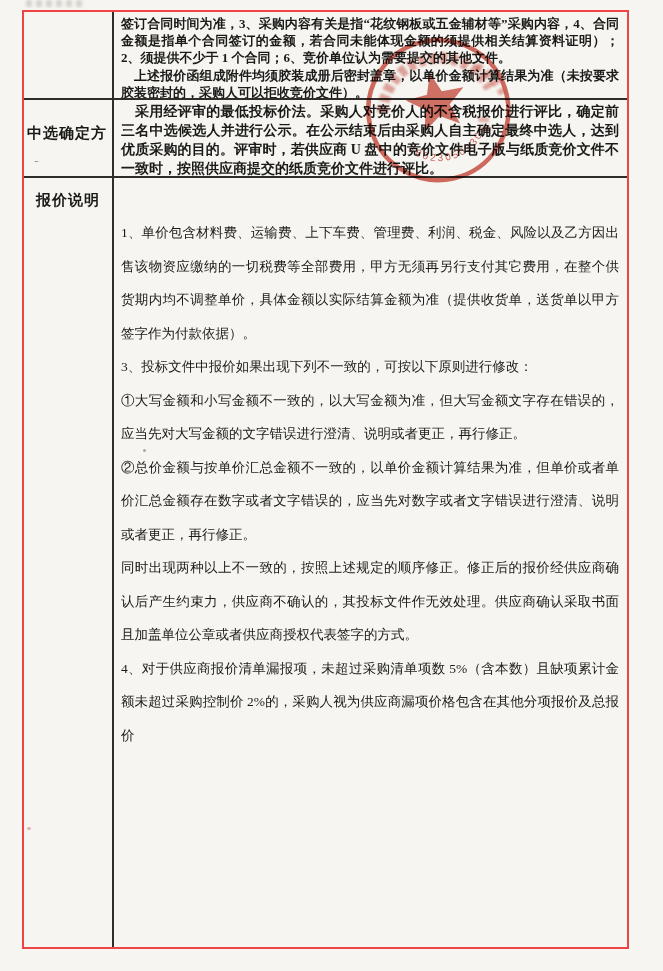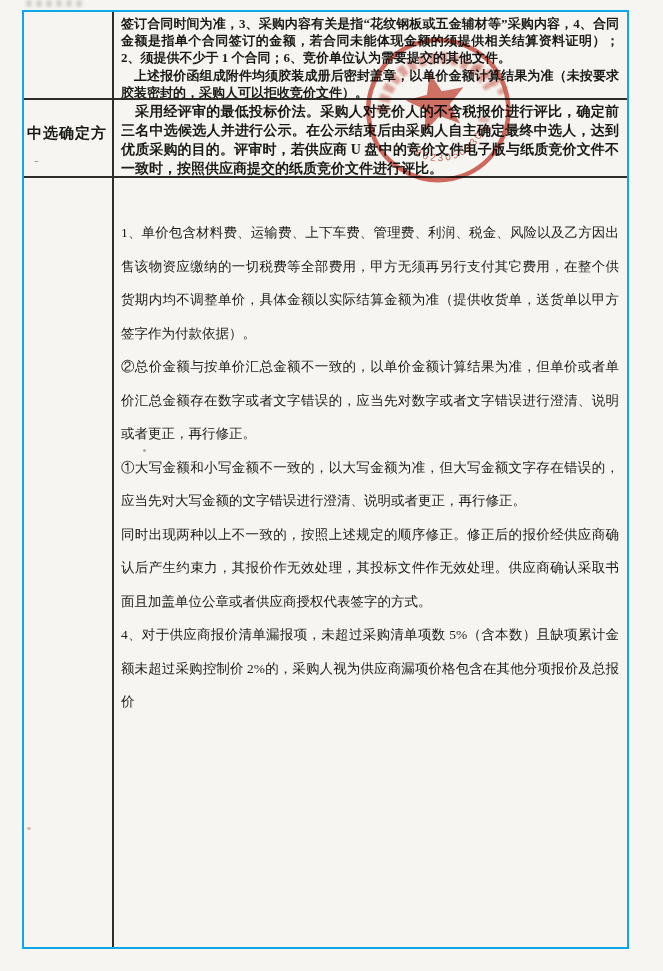--- a/index.html
+++ b/index.html
@@ -8,21 +8,21 @@
     width:663px;height:971px;
     background:#f6f5f1;
     overflow:hidden;
     font-family:"Liberation Serif","DejaVu Serif",serif;
     color:#1a1a18;
   }
   
   .tbl{
     position:absolute;left:22px;top:10px;
     width:603px;height:935px;
-    border:2px solid #0ea5e9;
+    border:2px solid #ef4444;
   }
   .vline{position:absolute;left:88px;top:0;bottom:0;width:2px;background:#2e2d2a;}
   .hline{position:absolute;left:0;right:0;height:2px;background:#2e2d2a;}
   .hline.r1{top:86px;}
   .hline.r2{top:164px;}
   .cell{position:absolute;box-sizing:border-box;overflow:hidden;}
   .label-cell{left:0;width:88px;font-weight:bold;font-size:15px;}
   .content-cell{left:90px;width:513px;text-align:justify;}
   .r1c1{top:0;height:86px;}
   .r1c2{top:0;height:86px;padding:3px 8px 0 7px;font-size:13px;line-height:17.2px;font-weight:600;}
@@ -66,25 +66,29 @@
       <p class="ind1">上述报价函组成附件均须胶装成册后密封盖章，以单价金额计算结果为准（未按要求胶装密封的，采购人可以拒收竞价文件）。</p>
     </div>
 
     <div class="cell label-cell r2c1">
       <span>中选确定方式</span>
     </div>
     <div class="cell content-cell r2c2">
       <p class="ind1">采用经评审的最低投标价法。采购人对竞价人的不含税报价进行评比，确定前三名中选候选人并进行公示。在公示结束后由采购人自主确定最终中选人，达到优质采购的目的。评审时，若供应商 U 盘中的竞价文件电子版与纸质竞价文件不一致时，按照供应商提交的纸质竞价文件进行评比。</p>
     </div>
 
+    <div class="cell label-cell r3c1">
+      <span>报价说明</span>
+    </div>
     <div class="cell content-cell r3c2">
       <p>1、单价包含材料费、运输费、上下车费、管理费、利润、税金、风险以及乙方因出售该物资应缴纳的一切税费等全部费用，甲方无须再另行支付其它费用，在整个供货期内均不调整单价，具体金额以实际结算金额为准（提供收货单，送货单以甲方签字作为付款依据）。</p>
+      <p>3、投标文件中报价如果出现下列不一致的，可按以下原则进行修改：</p>
+      <p>①大写金额和小写金额不一致的，以大写金额为准，但大写金额文字存在错误的，应当先对大写金额的文字错误进行澄清、说明或者更正，再行修正。</p>
       <p>②总价金额与按单价汇总金额不一致的，以单价金额计算结果为准，但单价或者单价汇总金额存在数字或者文字错误的，应当先对数字或者文字错误进行澄清、说明或者更正，再行修正。</p>
-      <p>①大写金额和小写金额不一致的，以大写金额为准，但大写金额文字存在错误的，应当先对大写金额的文字错误进行澄清、说明或者更正，再行修正。</p>
-      <p>同时出现两种以上不一致的，按照上述规定的顺序修正。修正后的报价经供应商确认后产生约束力，其报价作无效处理，其投标文件作无效处理。供应商确认采取书面且加盖单位公章或者供应商授权代表签字的方式。</p>
+      <p>同时出现两种以上不一致的，按照上述规定的顺序修正。修正后的报价经供应商确认后产生约束力，供应商不确认的，其投标文件作无效处理。供应商确认采取书面且加盖单位公章或者供应商授权代表签字的方式。</p>
       <p>4、对于供应商报价清单漏报项，未超过采购清单项数 5%（含本数）且缺项累计金额未超过采购控制价 2%的，采购人视为供应商漏项价格包含在其他分项报价及总报价</p>
     </div>
   </div>
 
   <svg class="seal" viewBox="0 0 162 162">
     <defs>
       <filter id="blur1">
           <feGaussianBlur stdDeviation="1.1"></feGaussianBlur>
         </filter>
       <path id="arcBottom" d="M 33,90 A 49,49 0 0 0 129,90" fill="none"></path>

